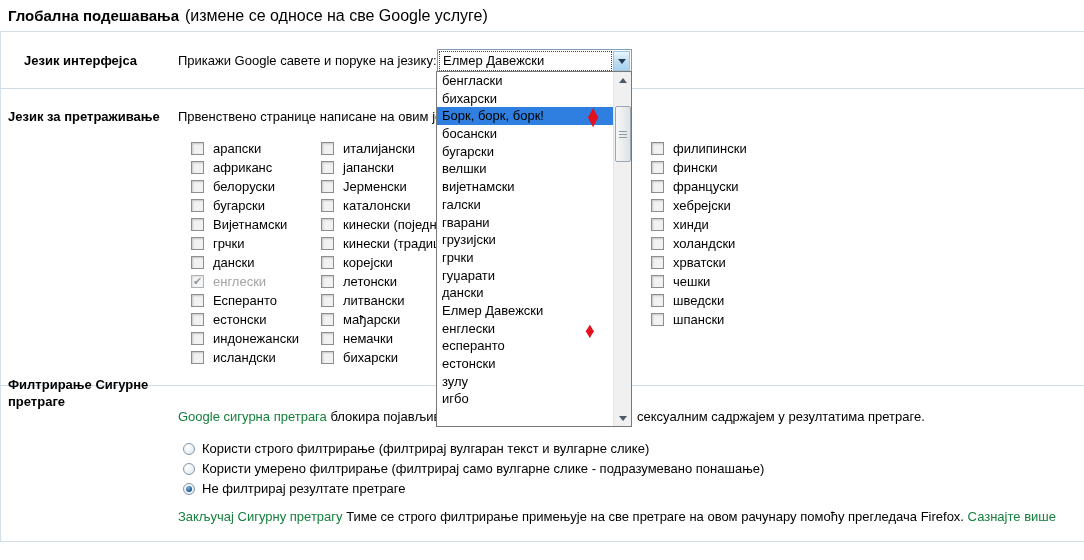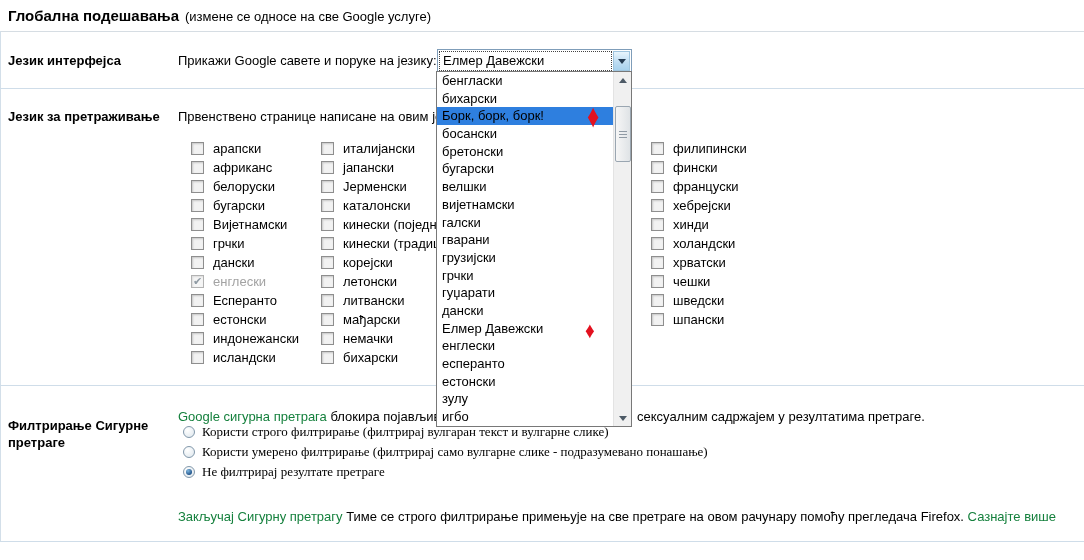--- a/index.html
+++ b/index.html
@@ -3,31 +3,31 @@
 <meta charset="utf-8">
 <style>
   html,body{margin:0;padding:0;background:#fff;}
   #screen{
     position:relative;width:1084px;height:560px;overflow:hidden;
     font-family:"Liberation Sans","DejaVu Sans",sans-serif;font-size:13px;color:#000;background:#fff;
   }
   .abs{position:absolute;}
   
   #page-title{left:8px;top:7px;font-size:15px;font-weight:bold;}
-  #page-subtitle{font-size:13px;font-weight:normal;margin-left:6px;}
+  #page-subtitle{font-size:16px;font-weight:normal;margin-left:6px;}
   
   .hline{left:0;width:1084px;height:0;border-top:1px solid #cfdde9;}
   #top-line{top:31px;border-top-color:#d6dde3;}
   #div1{top:88px;}
   #div2{top:385px;}
   #div3{top:541px;}
   #left-line{left:0;top:31px;height:510px;width:0;border-left:1px solid #d3dfe9;}
   .row-label{left:8px;width:165px;font-weight:bold;line-height:17px;}
   
-  #iface-label{top:52px;}
+  #iface-label{top:52px;margin-left:16px;}
   #iface-prompt{left:178px;top:53px;}
   
   #lang-select{left:437px;top:49px;width:193px;height:22px;border:1px solid #7f9db9;background:#fff;z-index:11;}
   #lang-select .value{position:absolute;left:5px;top:3px;line-height:16px;}
   #lang-select .focus-rect{position:absolute;left:1px;top:1px;right:19px;bottom:1px;border:1px dotted #444;}
   #lang-select .btn{position:absolute;top:1px;right:1px;bottom:1px;width:17px;
     background:linear-gradient(#e8f5fd,#bcdcf2 60%,#a8d2ee);border:1px solid #9fc5de;box-sizing:border-box;}
   #lang-select .btn .tri{position:absolute;left:4px;top:7px;width:0;height:0;
     border-left:4px solid transparent;border-right:4px solid transparent;border-top:5px solid #243a51;}
   
@@ -60,25 +60,25 @@
   #col2{left:321px;}
   #col3{left:651px;}
   .check-row{height:19px;white-space:nowrap;}
   .checkbox{display:inline-block;vertical-align:middle;width:13px;height:13px;margin-right:9px;box-sizing:border-box;
     border:1px solid #8e8e8e;background:#f2f2f2;box-shadow:inset 1px 1px 2px rgba(0,0,0,0.18);
     font-size:11px;line-height:11px;text-align:center;color:#8f9aa3;}
   .checkbox.disabled{border-color:#b2b2b2;background:#f5f5f5;box-shadow:inset 1px 1px 2px rgba(0,0,0,0.10);}
   .check-label{vertical-align:middle;}
   .check-label.disabled-label{color:#a3a3a3;}
   
-  #safe-label{top:417px;}
+  #safe-label{top:376px;}
   #safe-intro{left:178px;top:409px;white-space:nowrap;}
   #safe-intro-after{left:637px;top:409px;white-space:nowrap;}
   a.lnk{color:#15803d;cursor:pointer;}
-  #safe-options{left:183px;top:423px;font-family:Liberation Serif, serif;}
+  #safe-options{left:183px;top:440px;}
   .radio-row{height:20px;white-space:nowrap;}
   .radio{display:inline-block;vertical-align:middle;position:relative;width:12px;height:12px;margin-right:7px;
     border:1px solid #8298ab;border-radius:50%;background:radial-gradient(circle at 35% 30%,#ffffff,#dde6ec);box-sizing:border-box;}
   .radio.selected:after{content:"";position:absolute;left:2px;top:2px;width:6px;height:6px;border-radius:50%;
     background:radial-gradient(circle at 35% 30%,#7db6e0,#1d4f86 75%);}
   .radio-label{vertical-align:middle;}
   #lock-line{left:178px;top:509px;white-space:nowrap;}
 </style>
 </head>
 <body>
@@ -104,21 +104,20 @@
     <span class="btn">
       <span class="tri"></span>
     </span>
   </div>
 
   <div class="abs" id="dd-list">
     <div class="dd-item">бенгласки</div>
       <div class="dd-item">бихарски</div>
       <div class="dd-item highlighted">Борк, борк, борк!</div>
       <div class="dd-item">босански</div>
-      <div class="dd-item">бретонски</div>
       <div class="dd-item">бугарски</div>
       <div class="dd-item">велшки</div>
       <div class="dd-item">вијетнамски</div>
       <div class="dd-item">галски</div>
       <div class="dd-item">гварани</div>
       <div class="dd-item">грузијски</div>
       <div class="dd-item">грчки</div>
       <div class="dd-item">гуџарати</div>
       <div class="dd-item">дански</div>
       <div class="dd-item">Елмер Давежски</div>

